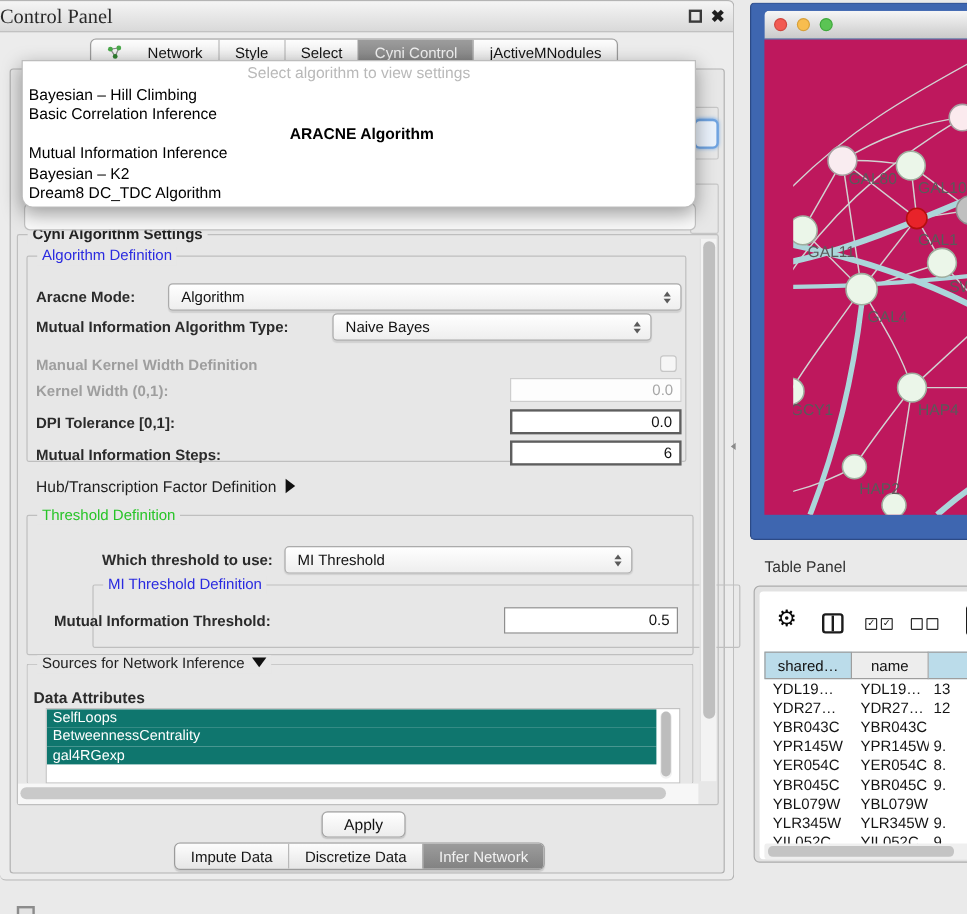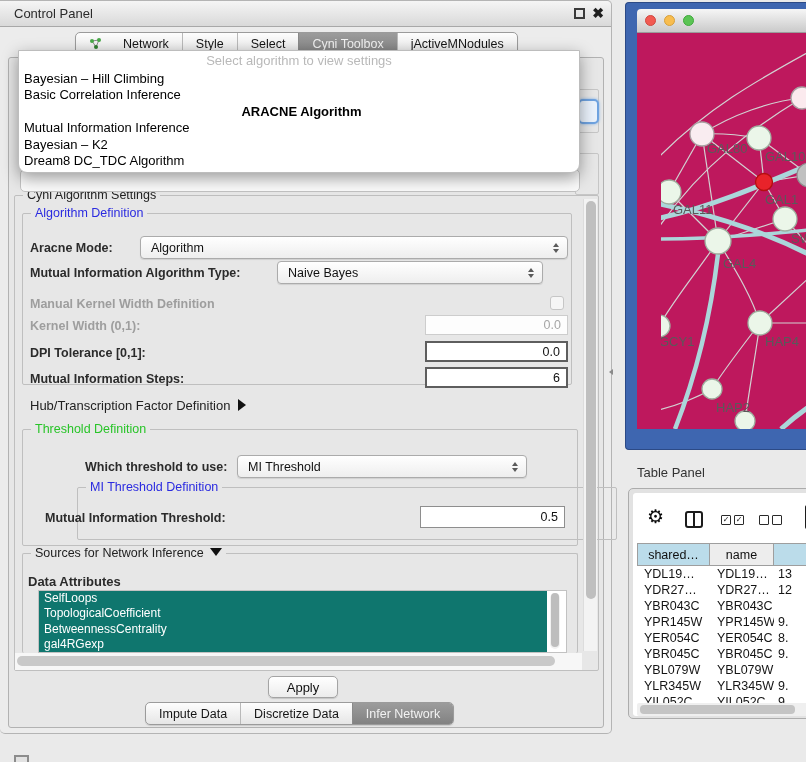--- a/index.html
+++ b/index.html
@@ -6,21 +6,21 @@
   html,body { width:806px; height:762px; }
   body { font-family:"Liberation Sans", sans-serif; background:#EAEAEA; }
   #screen { position:relative; width:806px; height:762px; overflow:hidden; background:#EAEAEA; }
 
   
   .cp-window { position:absolute; left:0; top:6; width:612px; height:734px;
     background:#ECECEC; border:1px solid #B4B4B4; border-left:none; border-radius:0 5px 5px 5px; }
   .cp-titlebar { position:absolute; left:0; top:0; width:100%; height:26px;
     background:linear-gradient(#F5F5F5,#D9D9D9); border-bottom:1px solid #A8A8A8; border-radius:0 5px 0 0;
     display:flex; align-items:center; }
-  .cp-title { margin-left:14px; font-size:13px; color:#2A2A2A; }
+  .cp-title { margin-left:0; font-size:17px; color:#2A2A2A;font-family:Liberation Serif, serif; }
   .cp-float { position:absolute; right:26px; top:7px; width:11px; height:11px; border:2px solid #3A3A3A; background:transparent; }
   .cp-close { position:absolute; right:7px; top:4px; font-size:14px; font-weight:bold; color:#1E1E1E; line-height:16px; }
 
   
   .seg-bar { position:absolute; display:inline-flex; height:23px; border:1px solid #9B9B9B; border-radius:5px;
     background:linear-gradient(#FDFDFD,#E6E6E6); overflow:hidden; box-shadow:0 1px 1px rgba(0,0,0,0.12); }
   .seg { display:flex; align-items:center; gap:21px; padding:0 13px; font-size:12.5px; color:#151515;
     border-left:1px solid #B9B9B9; white-space:nowrap; }
   .seg:first-child { border-left:none; }
   .seg.selected { background:linear-gradient(#9C9C9C,#828282); color:#F2F2F2; border-left-color:#8A8A8A; }
@@ -156,35 +156,35 @@
         </svg>
         <span>Network</span>
       </div>
       <div class="seg">
           <span>Style</span>
         </div>
       <div class="seg">
           <span>Select</span>
         </div>
       <div class="seg selected">
-          <span>Cyni Toolbox</span>
+          <span>Cyni Control</span>
         </div>
       <div class="seg">
           <span>jActiveMNodules</span>
         </div>
     </div>
 
     <div class="cp-inner"></div>
 
     <div class="frag-box" style="left:575px; top:88px; width:24px; height:44px;"></div>
     <div class="frag-box" style="left:575px; top:152px; width:24px; height:42px;"></div>
     <div class="frag-combo"></div>
     <div class="frag-wide"></div>
 
-    <div class="group" style="left:14px; top:194px; width:585px; height:476px;">
+    <div class="group" style="left:14px; top:194px; width:585px; height:476px;font-weight:bold;">
       <span class="legend">Cyni Algorithm Settings</span>
     </div>
 
     <div class="group" style="left:22px; top:212px; width:550px; height:172px;">
       <span class="legend blue">Algorithm Definition</span>
     </div>
     <span class="lbl" style="left:30px; top:240px;">Aracne Mode:</span>
     <div class="combo" style="left:140px; top:235px; width:428px;">
       <span>Algorithm</span>
       <span class="arrows">
@@ -237,21 +237,20 @@
     <div class="field" style="left:420px; top:505px; width:145px; height:22px; border-color:#8E8E8E;">
       <span>0.5</span>
     </div>
 
     <div class="group" style="left:22px; top:552px; width:556px; height:100px; border-bottom:none;">
       <span class="legend"><span>Sources for Network Inference</span><span class="arrow-down"></span></span>
     </div>
     <span class="lbl" style="left:28px; top:573px; font-size:13px;">Data Attributes</span>
     <div class="attr-list">
       <div class="attr-item">SelfLoops</div>
-      <div class="attr-item">TopologicalCoefficient</div>
       <div class="attr-item">BetweennessCentrality</div>
       <div class="attr-item">gal4RGexp</div>
       <div class="attr-vscroll">
           <div class="attr-thumb"></div>
         </div>
     </div>
 
     <div class="vtrack">
         <div class="vthumb"></div>
       </div>

